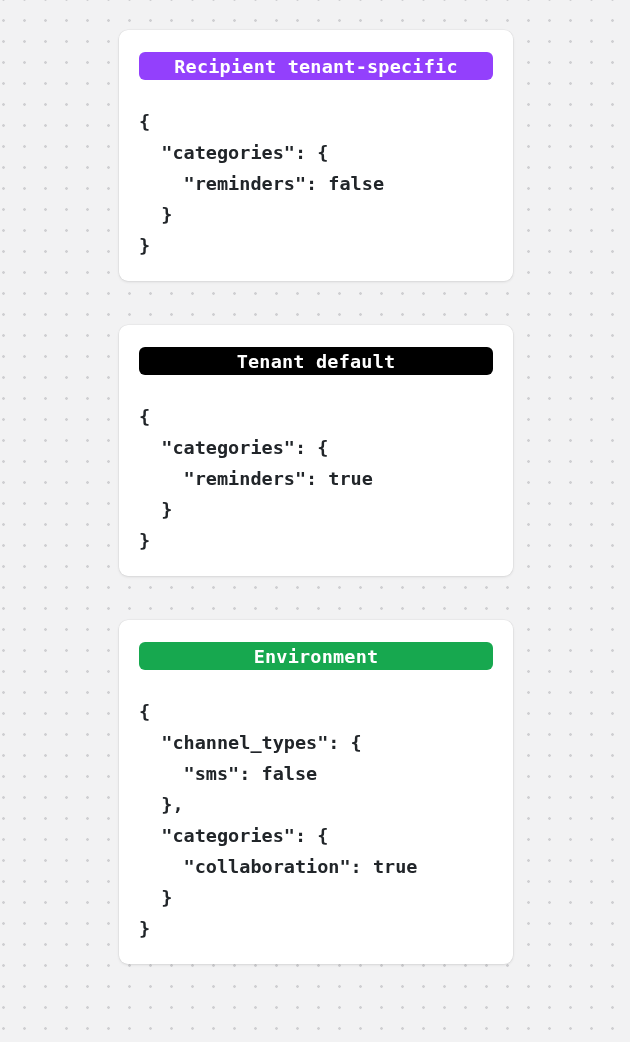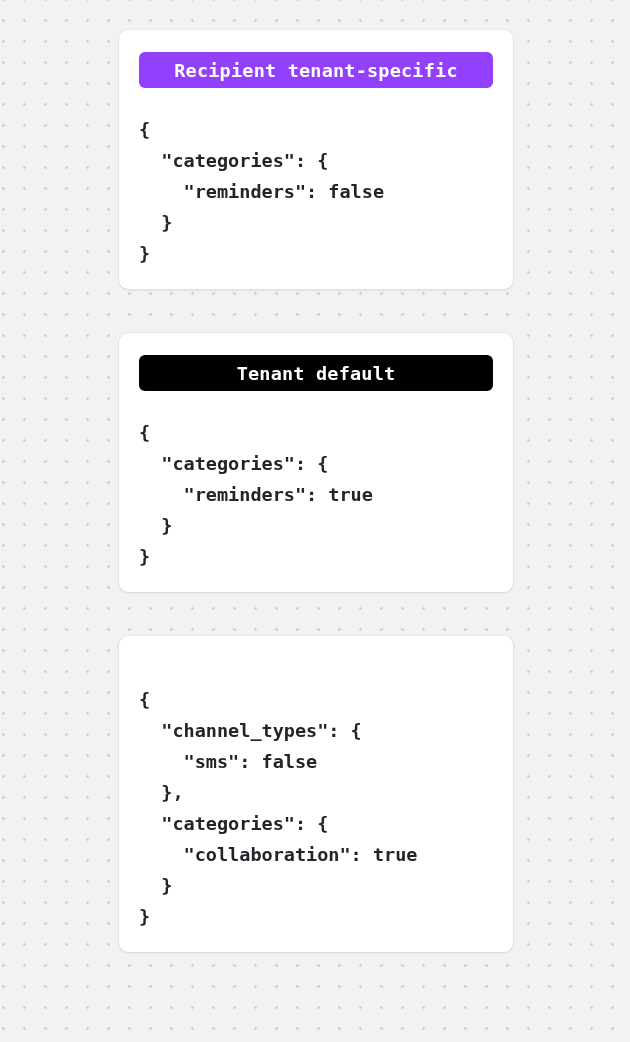--- a/index.html
+++ b/index.html
@@ -32,21 +32,21 @@
     box-sizing: border-box;
     width: 394px;
     background: #ffffff;
     border-radius: 9px;
     padding: 22px 20px 20px 20px;
     box-shadow: 0 1px 3px rgba(0,0,0,0.10), 0 0 0 0.6px rgba(0,0,0,0.05);
   }
 
   .layer-header {
     box-sizing: border-box;
-    height: 36px;
+    height: 28px;
     border-radius: 6px;
     display: flex;
     align-items: center;
     justify-content: center;
     color: #ffffff;
     font-family: "DejaVu Sans Mono", "Liberation Mono", monospace;
     font-size: 18.5px;
     font-weight: 700;
     letter-spacing: 0.2px;
     white-space: nowrap;
@@ -82,20 +82,21 @@
   <div class="layer-card">
     <div class="layer-header" style="background-color: #000000;">Tenant default</div>
     <pre class="layer-json">{
   "categories": {
     "reminders": true
   }
 }</pre>
   </div>
 
   <div class="layer-card">
+    <div class="layer-header" style="background-color: rgb(23, 168, 79);">Environment</div>
     <pre class="layer-json">{
   "channel_types": {
     "sms": false
   },
   "categories": {
     "collaboration": true
   }
 }</pre>
   </div>
 

